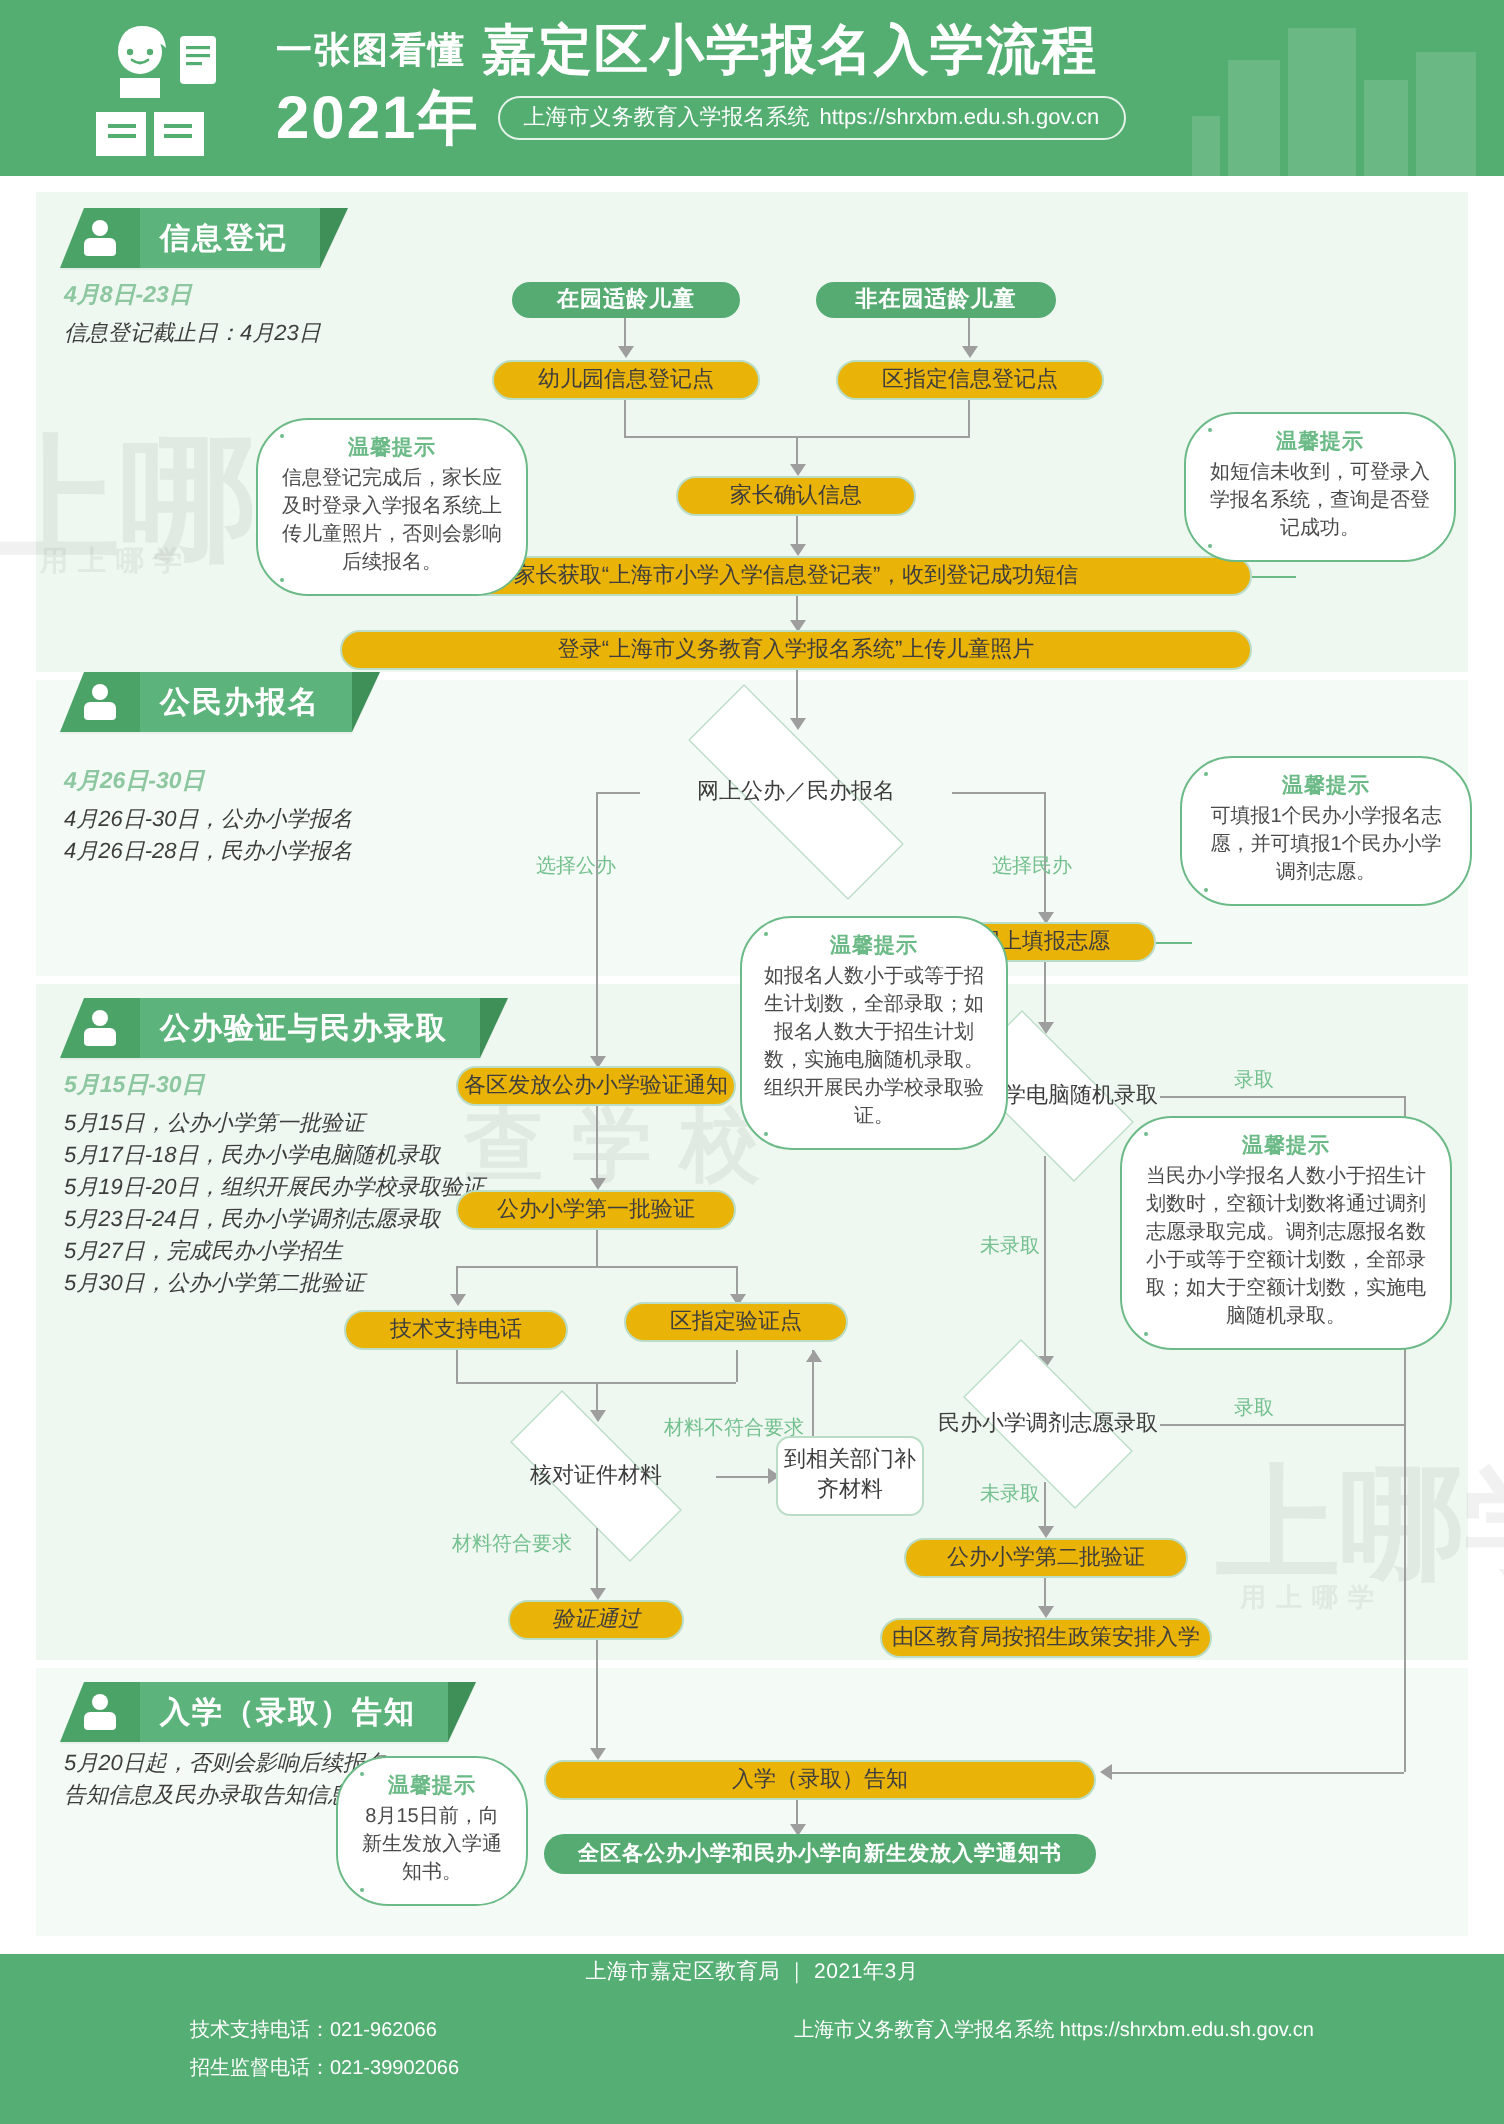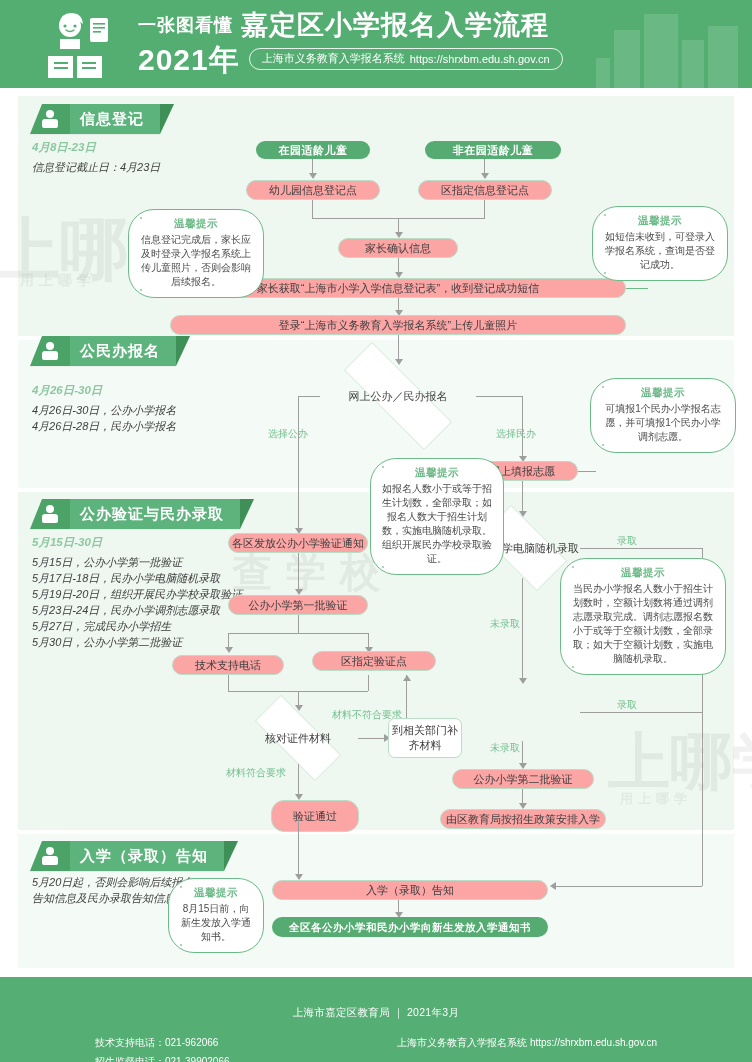--- a/index.html
+++ b/index.html
@@ -97,21 +97,21 @@
   .node {
     position: absolute; display: flex; align-items: center;
     justify-content: center; text-align: center;
     font-size: 11px; line-height: 14px; white-space: nowrap;
   }
   .node.pill-solid {
     background: #56ab72; color: #ffffff; border-radius: 13px;
     font-weight: bold; letter-spacing: .5px;
   }
   .node.pill-outline {
-    background: #fca5a5; color: #3d3d3d; border: 1px solid #b9ddc6;
+    background: #eab308; color: #3d3d3d; border: 1px solid #b9ddc6;
     border-radius: 13px;
   }
   .node.diamond {
     color: #3d3d3d; background: transparent;
   }
   .node.diamond .dia-shape {
     position: absolute; left: 0; top: 0; width: 100%; height: 100%;
     border: 1px solid #b9ddc6; background: #ffffff;
     transform: rotate(45deg) scale(.707);
   }
@@ -165,21 +165,21 @@
   .tip .tip-body {
     color: #4a4a4a; font-size: 10px; line-height: 14px; text-align: center;
   }
 
   
   .footer {
     position: absolute; left: 0; bottom: 0; width: 752px; height: 85px;
     background: #55ae73; color: #ffffff;
   }
   .f-top {
-    text-align: center; font-size: 10.5px; padding-top: 29px; letter-spacing: .3px;
+    text-align: center; font-size: 10.5px; padding-top: 2px; letter-spacing: .3px;
   }
   .f-cols {
     display: flex; margin-top: 13px; padding: 0 95px;
     justify-content: space-between;
   }
   .f-left div { font-size: 10px; line-height: 19px; }
   .f-right div { font-size: 10px; line-height: 19px; }
 </style>
 </head>
 <body>
@@ -250,21 +250,21 @@
     </div>
     <div class="rib-label">信息登记</div>
     <div class="rib-tail"></div>
   </div>
   <div class="datewrap" style="top:140px;">
     <div class="date-head">4月8日-23日</div>
     <div class="date-line">信息登记截止日：4月23日</div>
   </div>
 
   <div class="node pill-solid" style="left:256px;top:141px;width:114px;height:18px;">在园适龄儿童</div>
-  <div class="node pill-solid" style="left:425px;top:141px;width:136px;height:18px;">非在园适龄儿童</div>
+  <div class="node pill-solid" style="left:408px;top:141px;width:120px;height:18px;">非在园适龄儿童</div>
 
   <div class="ln v" style="left:312px;top:159px;height:16px;"></div>
   <div class="arr" style="left:309px;top:173px;"></div>
   <div class="ln v" style="left:484px;top:159px;height:16px;"></div>
   <div class="arr" style="left:481px;top:173px;"></div>
 
   <div class="node pill-outline" style="left:246px;top:180px;width:134px;height:20px;">幼儿园信息登记点</div>
   <div class="node pill-outline" style="left:418px;top:180px;width:134px;height:20px;">区指定信息登记点</div>
 
   <div class="ln v" style="left:312px;top:200px;height:18px;"></div>
@@ -379,21 +379,21 @@
   <div class="node pill-outline" style="left:228px;top:595px;width:140px;height:20px;">公办小学第一批验证</div>
 
   <div class="ln v" style="left:298px;top:615px;height:18px;"></div>
   <div class="ln h" style="left:228px;top:633px;width:140px;"></div>
   <div class="ln v" style="left:228px;top:633px;height:16px;"></div>
   <div class="arr" style="left:225px;top:647px;"></div>
   <div class="ln v" style="left:368px;top:633px;height:16px;"></div>
   <div class="arr" style="left:365px;top:647px;"></div>
 
   <div class="node pill-outline" style="left:172px;top:655px;width:112px;height:20px;">技术支持电话</div>
-  <div class="node pill-outline" style="left:312px;top:651px;width:124px;height:20px;">区指定验证点</div>
+  <div class="node pill-outline" style="left:312px;top:651px;width:112px;height:20px;">区指定验证点</div>
 
   <div class="ln v" style="left:228px;top:675px;height:16px;"></div>
   <div class="ln h" style="left:228px;top:691px;width:140px;"></div>
   <div class="ln v" style="left:368px;top:675px;height:16px;"></div>
   <div class="ln v" style="left:298px;top:691px;height:16px;"></div>
   <div class="arr" style="left:295px;top:705px;"></div>
 
   <div class="node diamond" style="left:238px;top:712px;width:120px;height:52px;">
     <span class="dia-shape"></span>
     <span class="dia-txt">核对证件材料</span>
@@ -404,40 +404,44 @@
   <div class="edge-lbl" style="left:330px;top:709px;text-align:center;width:74px;">材料不符合要求</div>
 
   <div class="node box-outline" style="left:388px;top:718px;width:74px;height:40px;line-height:15px;white-space:normal;">到相关部门补齐材料</div>
   <div class="ln v" style="left:406px;top:675px;height:43px;"></div>
   <div class="arr up" style="left:403px;top:675px;"></div>
 
   <div class="ln v" style="left:298px;top:764px;height:32px;"></div>
   <div class="arr" style="left:295px;top:794px;"></div>
   <div class="edge-lbl" style="left:226px;top:767px;">材料符合要求</div>
 
-  <div class="node pill-outline" style="left:271px;top:800px;width:88px;height:32px;">验证通过</div>
+  <div class="node pill-outline" style="left:254px;top:800px;width:88px;height:20px;font-style:italic;">验证通过</div>
 
   <div class="ln v" style="left:522px;top:481px;height:32px;"></div>
   <div class="arr" style="left:519px;top:511px;"></div>
 
   <div class="node diamond" style="left:468px;top:518px;width:112px;height:60px;line-height:14px;white-space:normal;">
     <span class="dia-shape"></span>
     <span class="dia-txt">民办小学电脑随机录取</span>
   </div>
 
   <div class="ln h" style="left:580px;top:548px;width:122px;"></div>
   <div class="ln v" style="left:702px;top:548px;height:338px;"></div>
   <div class="arr left" style="left:550px;top:882px;"></div>
   <div class="ln h" style="left:556px;top:886px;width:146px;"></div>
   <div class="edge-lbl" style="left:614px;top:535px;background:#eef7f0;padding:0 3px;">录取</div>
 
   <div class="ln v" style="left:522px;top:578px;height:102px;"></div>
   <div class="arr" style="left:519px;top:678px;"></div>
   <div class="edge-lbl" style="left:490px;top:618px;">未录取</div>
 
+  <div class="node diamond" style="left:468px;top:683px;width:112px;height:58px;line-height:14px;white-space:normal;">
+    <span class="dia-shape"></span>
+    <span class="dia-txt">民办小学调剂志愿录取</span>
+  </div>
 
   <div class="ln h" style="left:580px;top:712px;width:122px;"></div>
   <div class="edge-lbl" style="left:614px;top:699px;background:#eef7f0;padding:0 3px;">录取</div>
 
   <div class="ln v" style="left:522px;top:741px;height:24px;"></div>
   <div class="arr" style="left:519px;top:763px;"></div>
   <div class="edge-lbl" style="left:490px;top:742px;">未录取</div>
 
   <div class="node pill-outline" style="left:452px;top:769px;width:142px;height:20px;">公办小学第二批验证</div>
   <div class="ln v" style="left:522px;top:789px;height:16px;"></div>

